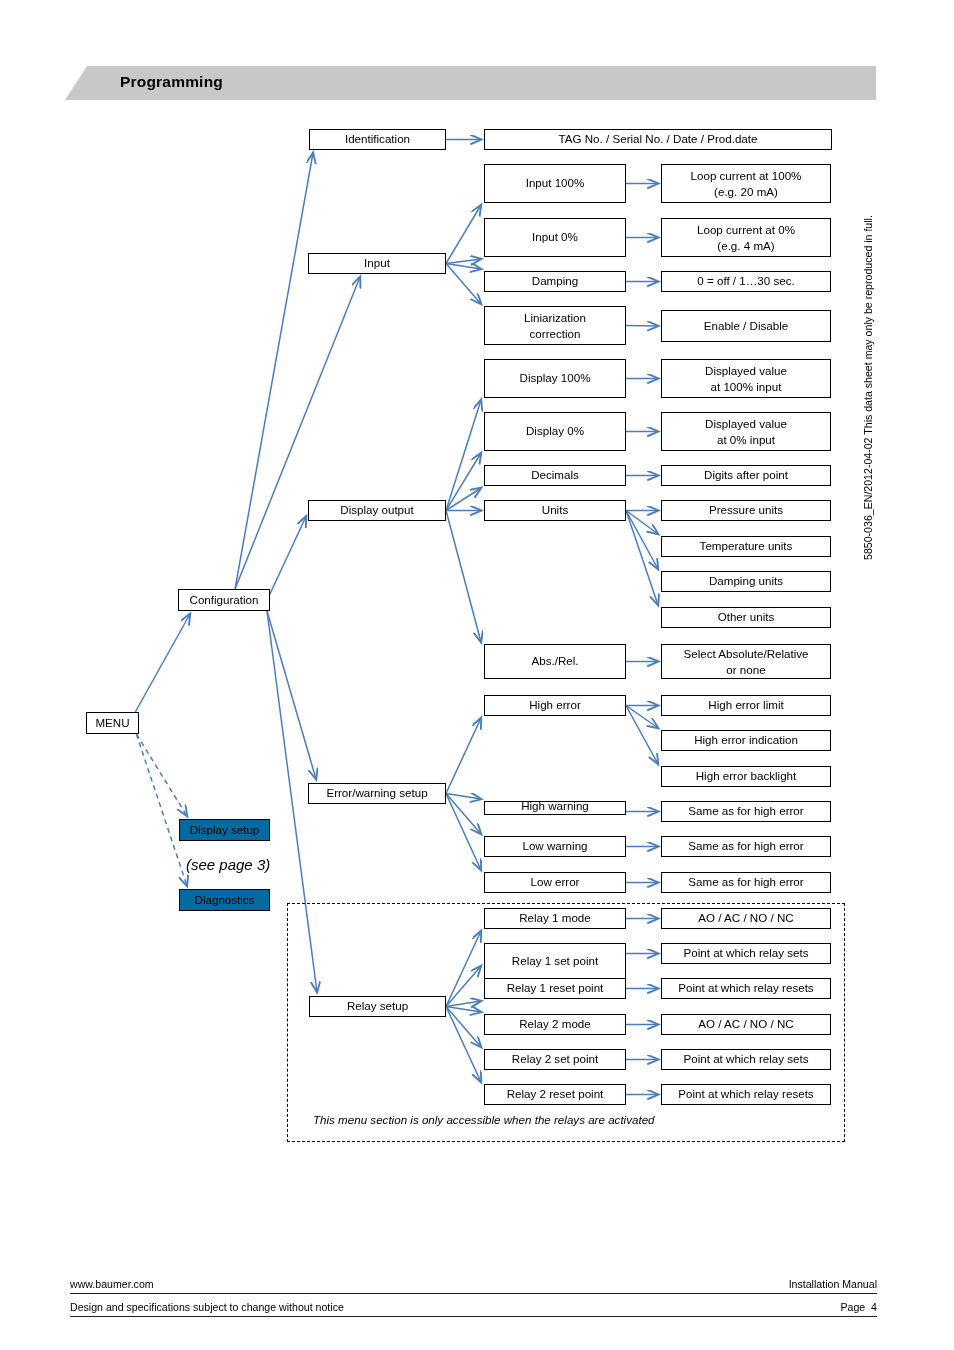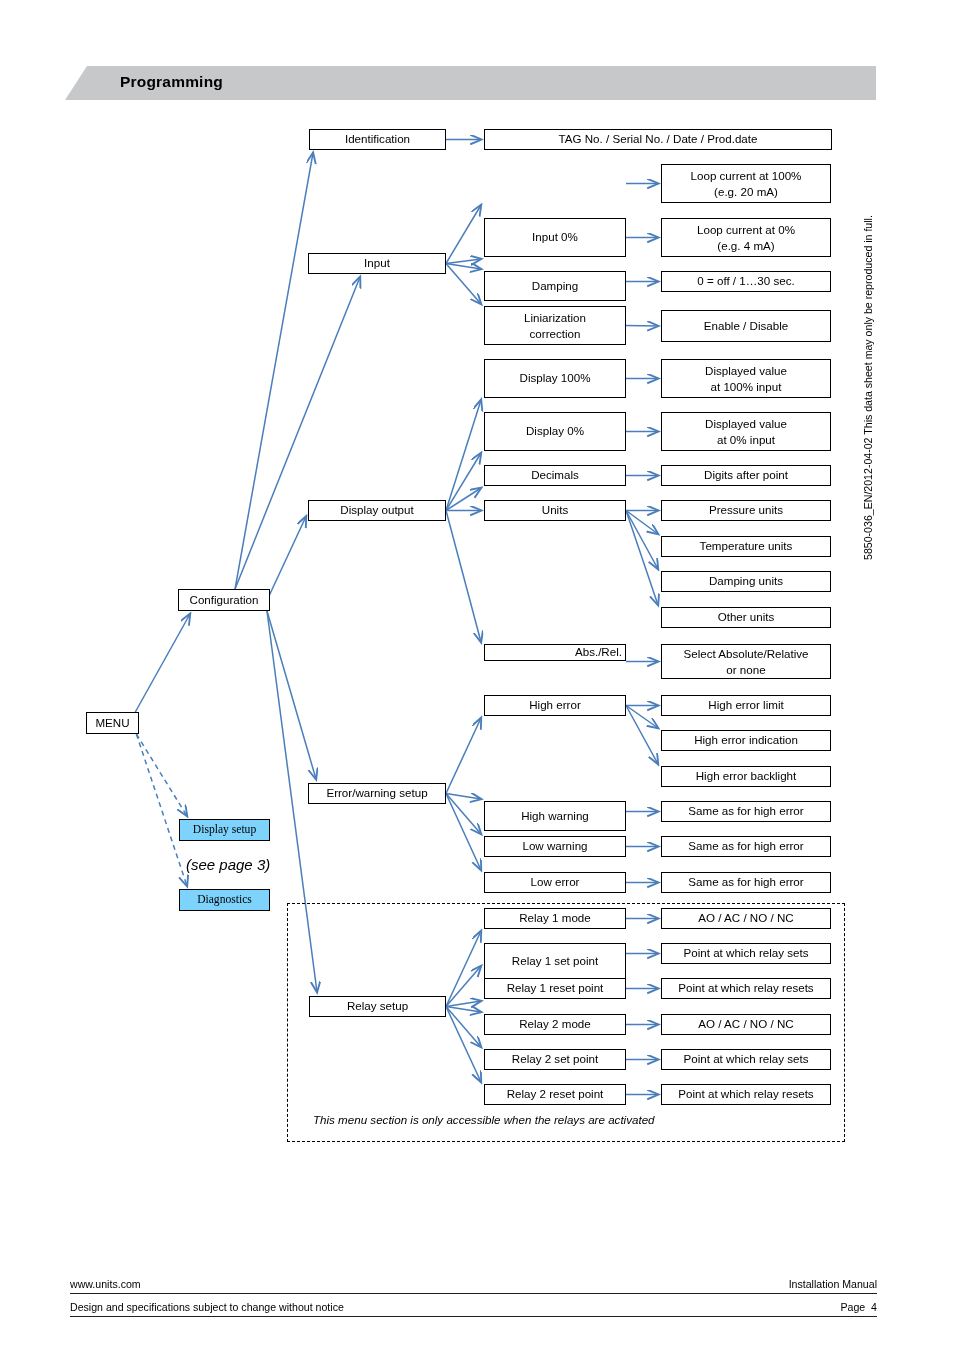--- a/index.html
+++ b/index.html
@@ -57,21 +57,21 @@
     background: #fff;
     display: flex;
     align-items: center;
     justify-content: center;
     text-align: center;
     font-size: 11.6px;
     line-height: 1.22;
     padding: 1px 3px;
     z-index: 3;
   }
-  .node.gray { background: #7dd3fc; font-family: Liberation Serif, serif; }
+  .node.gray { background: #0369a1; }
   .node.two-line { line-height: 1.3; }
 
   
   #relay-region {
     position: absolute;
     left: 287px; top: 903px;
     width: 558px; height: 239px;
     border: 1.2px dashed #000;
     z-index: 1;
   }
@@ -217,24 +217,27 @@
     </div>
     <div class="node" style="left: 308px; top: 783px; width: 138px; height: 21px;">
       <span>Error/warning setup</span>
     </div>
     <div class="node" style="left: 309px; top: 996px; width: 137px; height: 21px;">
       <span>Relay setup</span>
     </div>
     <div class="node" style="left: 484px; top: 129px; width: 348px; height: 21px;">
       <span>TAG No. / Serial No. / Date / Prod.date</span>
     </div>
+    <div class="node" style="left: 484px; top: 164px; width: 142px; height: 39px;">
+      <span>Input 100%</span>
+    </div>
     <div class="node" style="left: 484px; top: 218px; width: 142px; height: 39px;">
       <span>Input 0%</span>
     </div>
-    <div class="node" style="left: 484px; top: 271px; width: 142px; height: 30px;">
+    <div class="node" style="left: 484px; top: 271px; width: 142px; height: 21px;">
       <span>Damping</span>
     </div>
     <div class="node two-line" style="left: 484px; top: 306px; width: 142px; height: 39px;">
       <span>Liniarization<br>correction</span>
     </div>
     <div class="node two-line" style="left: 661px; top: 164px; width: 170px; height: 39px;">
       <span>Loop current at 100%<br>(e.g. 20 mA)</span>
     </div>
     <div class="node two-line" style="left: 661px; top: 218px; width: 170px; height: 39px;">
       <span>Loop current at 0%<br>(e.g. 4 mA)</span>
@@ -250,21 +253,21 @@
     </div>
     <div class="node" style="left: 484px; top: 412px; width: 142px; height: 39px;">
       <span>Display 0%</span>
     </div>
     <div class="node" style="left: 484px; top: 465px; width: 142px; height: 21px;">
       <span>Decimals</span>
     </div>
     <div class="node" style="left: 484px; top: 500px; width: 142px; height: 21px;">
       <span>Units</span>
     </div>
-    <div class="node" style="left: 484px; top: 644px; width: 142px; height: 17px; justify-content: flex-end;">
+    <div class="node" style="left: 484px; top: 644px; width: 142px; height: 35px;">
       <span>Abs./Rel.</span>
     </div>
     <div class="node two-line" style="left: 661px; top: 359px; width: 170px; height: 39px;">
       <span>Displayed value<br>at 100% input</span>
     </div>
     <div class="node two-line" style="left: 661px; top: 412px; width: 170px; height: 39px;">
       <span>Displayed value<br>at 0% input</span>
     </div>
     <div class="node" style="left: 661px; top: 465px; width: 170px; height: 21px;">
       <span>Digits after point</span>
@@ -280,21 +283,21 @@
     </div>
     <div class="node" style="left: 661px; top: 607px; width: 170px; height: 21px;">
       <span>Other units</span>
     </div>
     <div class="node two-line" style="left: 661px; top: 644px; width: 170px; height: 35px;">
       <span>Select Absolute/Relative<br>or none</span>
     </div>
     <div class="node" style="left: 484px; top: 695px; width: 142px; height: 21px;">
       <span>High error</span>
     </div>
-    <div class="node" style="left: 484px; top: 801px; width: 142px; height: 30px;">
+    <div class="node" style="left: 484px; top: 801px; width: 142px; height: 14px; align-items: flex-end;">
       <span>High warning</span>
     </div>
     <div class="node" style="left: 484px; top: 836px; width: 142px; height: 21px;">
       <span>Low warning</span>
     </div>
     <div class="node" style="left: 484px; top: 872px; width: 142px; height: 21px;">
       <span>Low error</span>
     </div>
     <div class="node" style="left: 661px; top: 695px; width: 170px; height: 21px;">
       <span>High error limit</span>
@@ -349,20 +352,20 @@
     </div>
     <div class="node" style="left: 661px; top: 1084px; width: 170px; height: 21px;">
       <span>Point at which relay resets</span>
     </div>
   </div>
 
 <div id="side-text">5850-036_EN/2012-04-02  This data sheet may only be reproduced in full.</div>
 
 <div id="footer">
   <div class="footer-row">
-    <span class="footer-left">www.units.com</span>
+    <span class="footer-left">www.baumer.com</span>
     <span class="footer-right">Installation Manual</span>
   </div>
   <div class="footer-row second">
     <span class="footer-left">Design and specifications subject to change without notice</span>
     <span class="footer-right">Page  4</span>
   </div>
 </div>
 
 </body></html>

